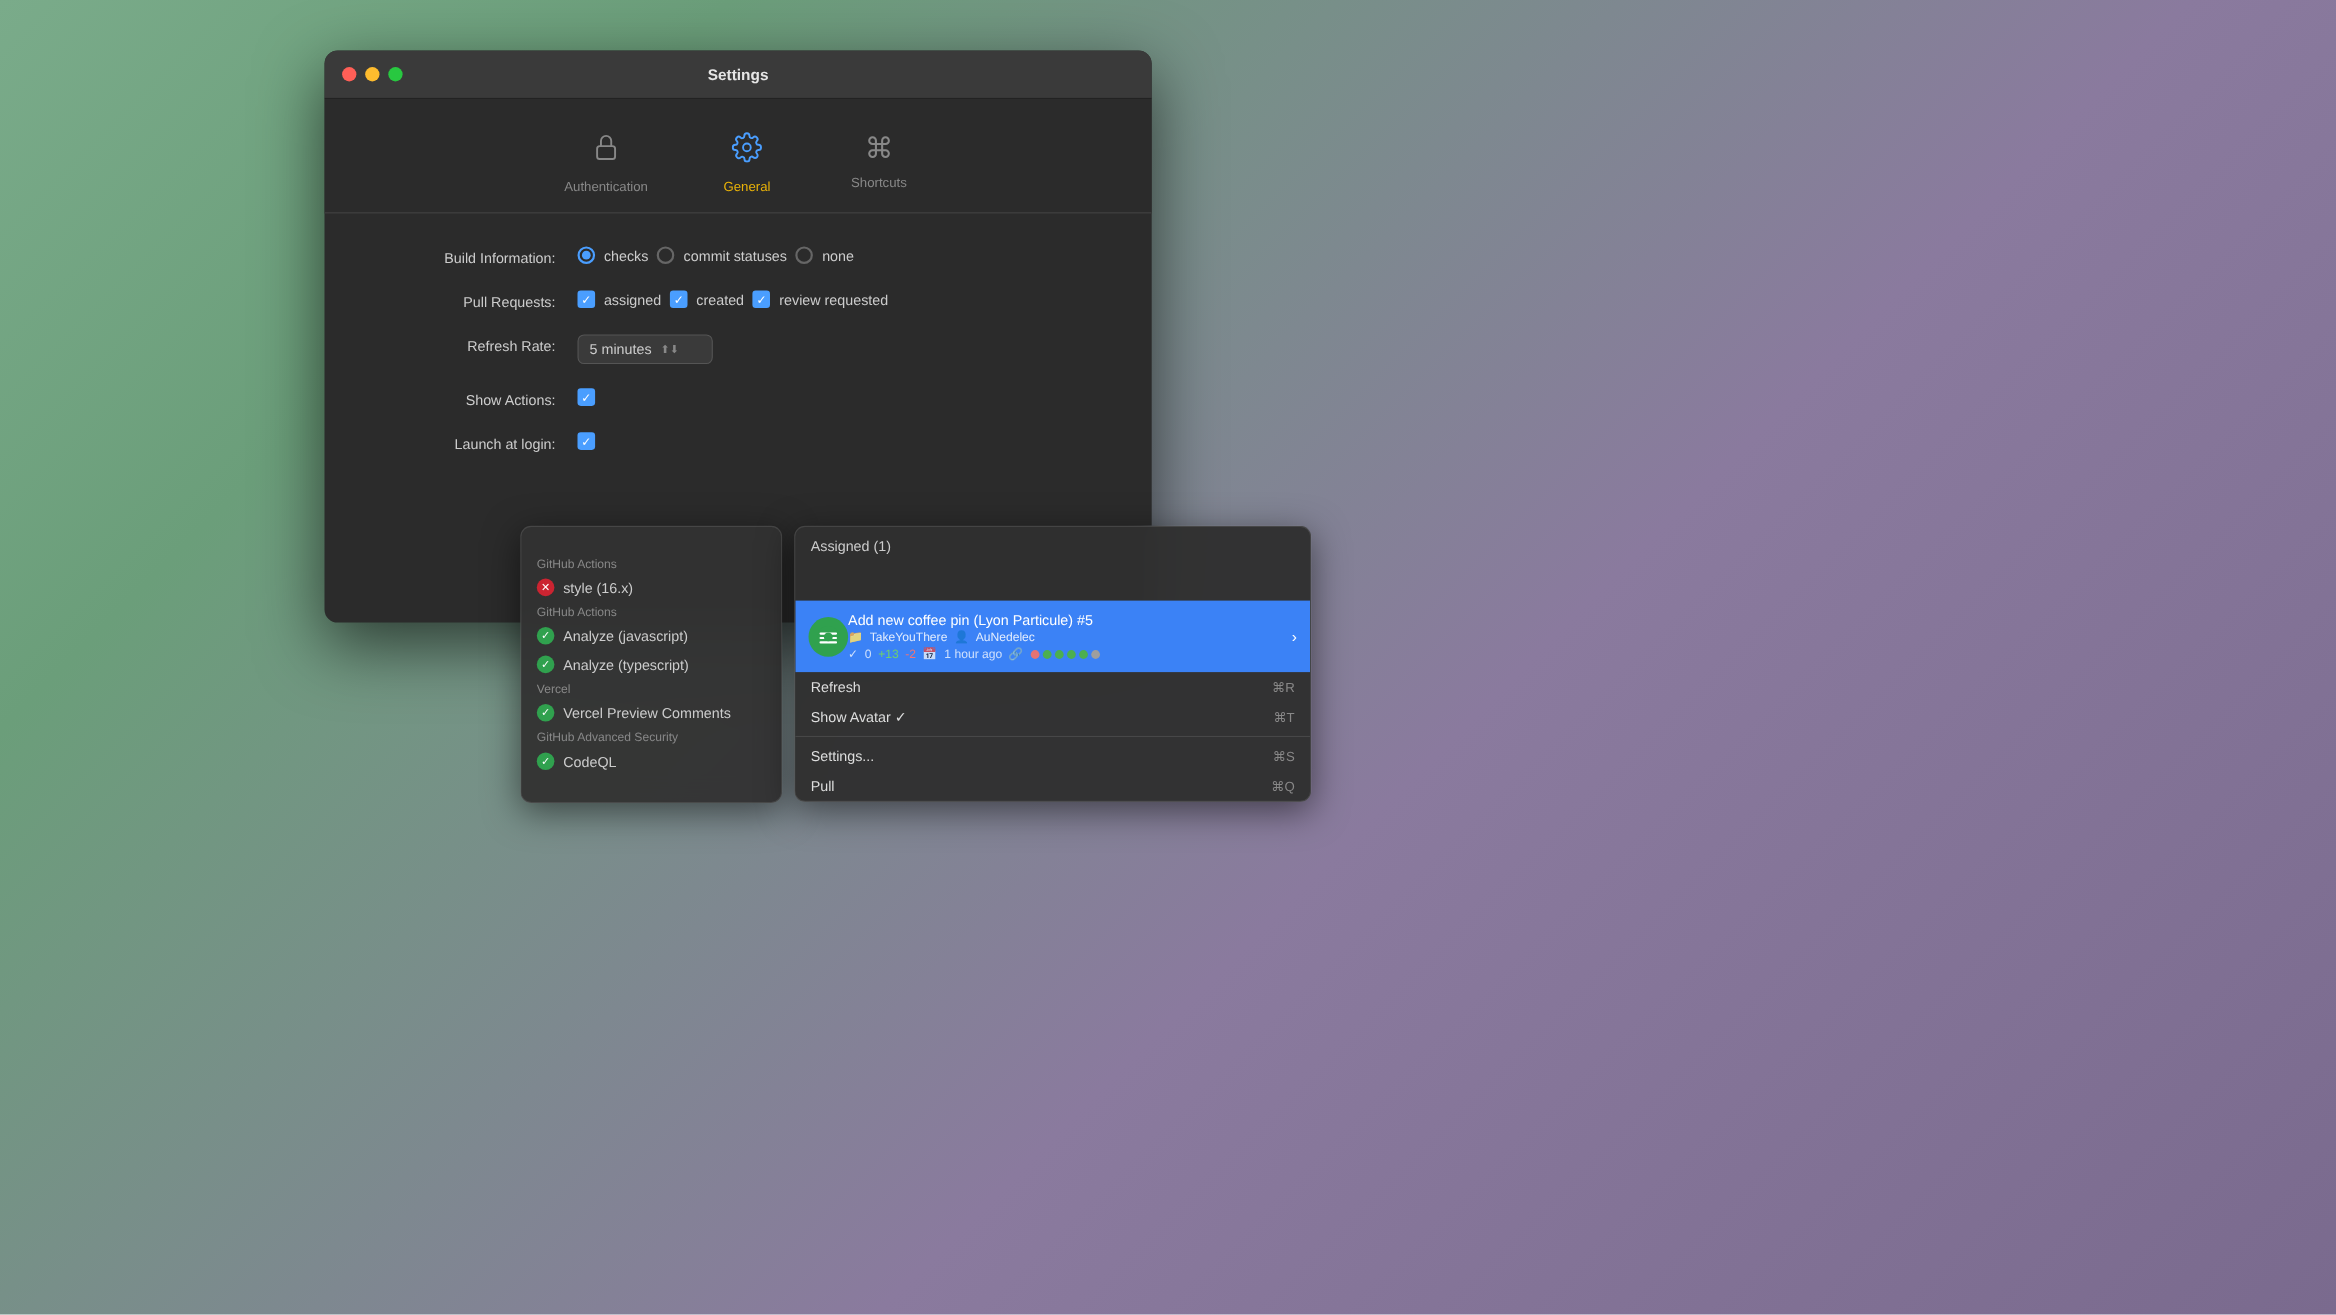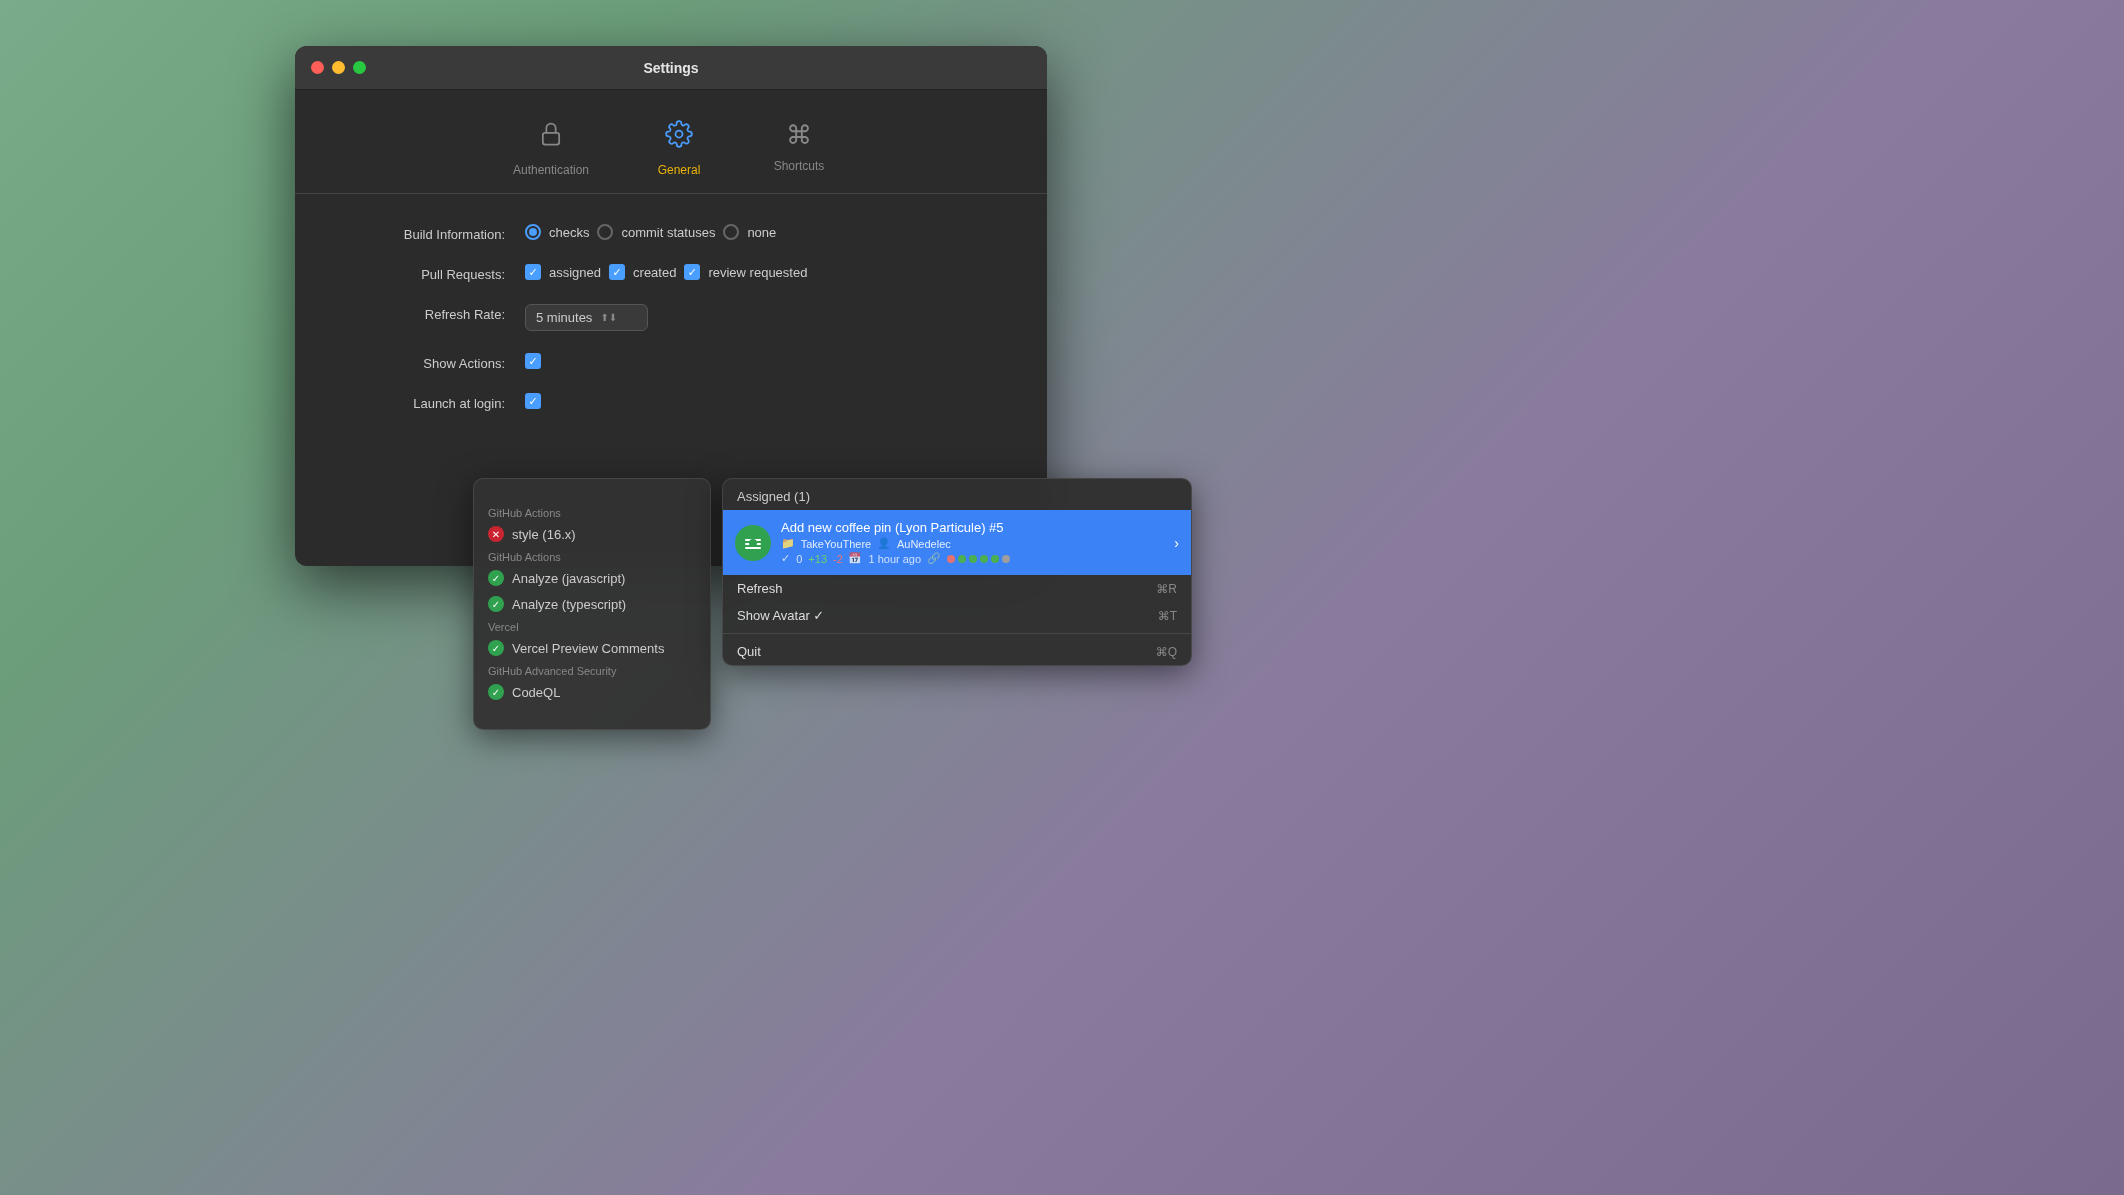--- a/index.html
+++ b/index.html
@@ -265,22 +265,22 @@
       border: 1px solid rgba(255,255,255,0.1);
       overflow: hidden;
     }
 
     
     .pr-card {
       background: #3b82f6;
       display: flex;
       align-items: center;
       padding: 10px 12px;
-      gap: 10px;
-      cursor: pointer;
+      cursor: pointer;
+      margin-top: 36px;
     }
 
     .pr-avatar {
       width: 36px;
       height: 36px;
       border-radius: 50%;
       background: #30a14e;
       display: flex;
       align-items: center;
       justify-content: center;
@@ -552,16 +552,20 @@
     <span class="context-shortcut">⌘R</span>
   </div>
   <div class="context-menu-item">
     <span>Show Avatar ✓</span>
     <span class="context-shortcut">⌘T</span>
   </div>
 
   <div class="context-divider"></div>
 
   <div class="context-menu-item">
-    <span>Quit</span>
+    <span>Settings...</span>
+    <span class="context-shortcut">⌘S</span>
+  </div>
+  <div class="context-menu-item">
+    <span>Pull</span>
     <span class="context-shortcut">⌘Q</span>
   </div>
 </div>
 
 </body></html>

